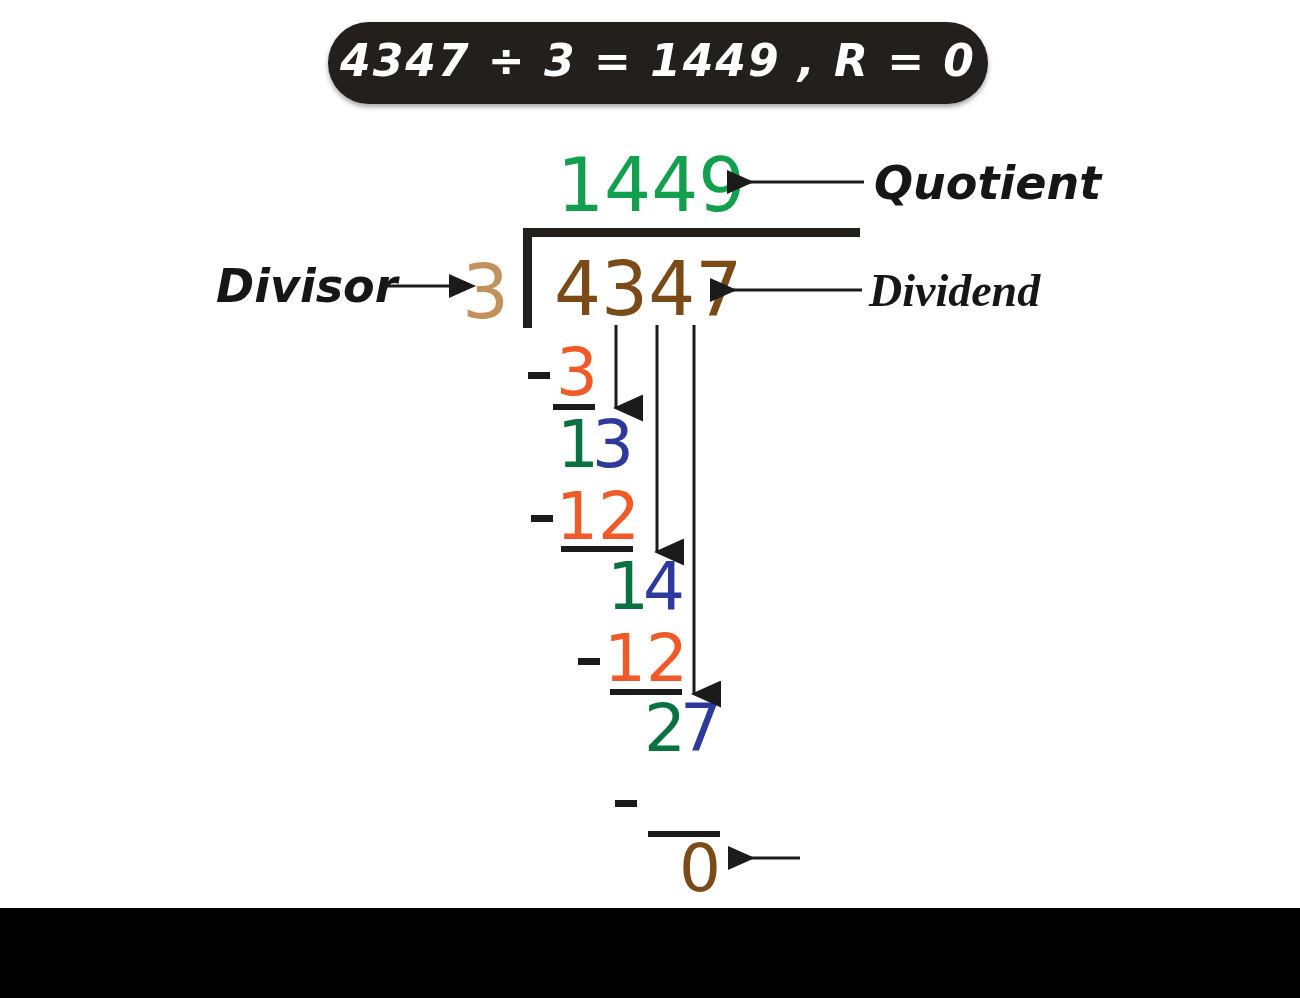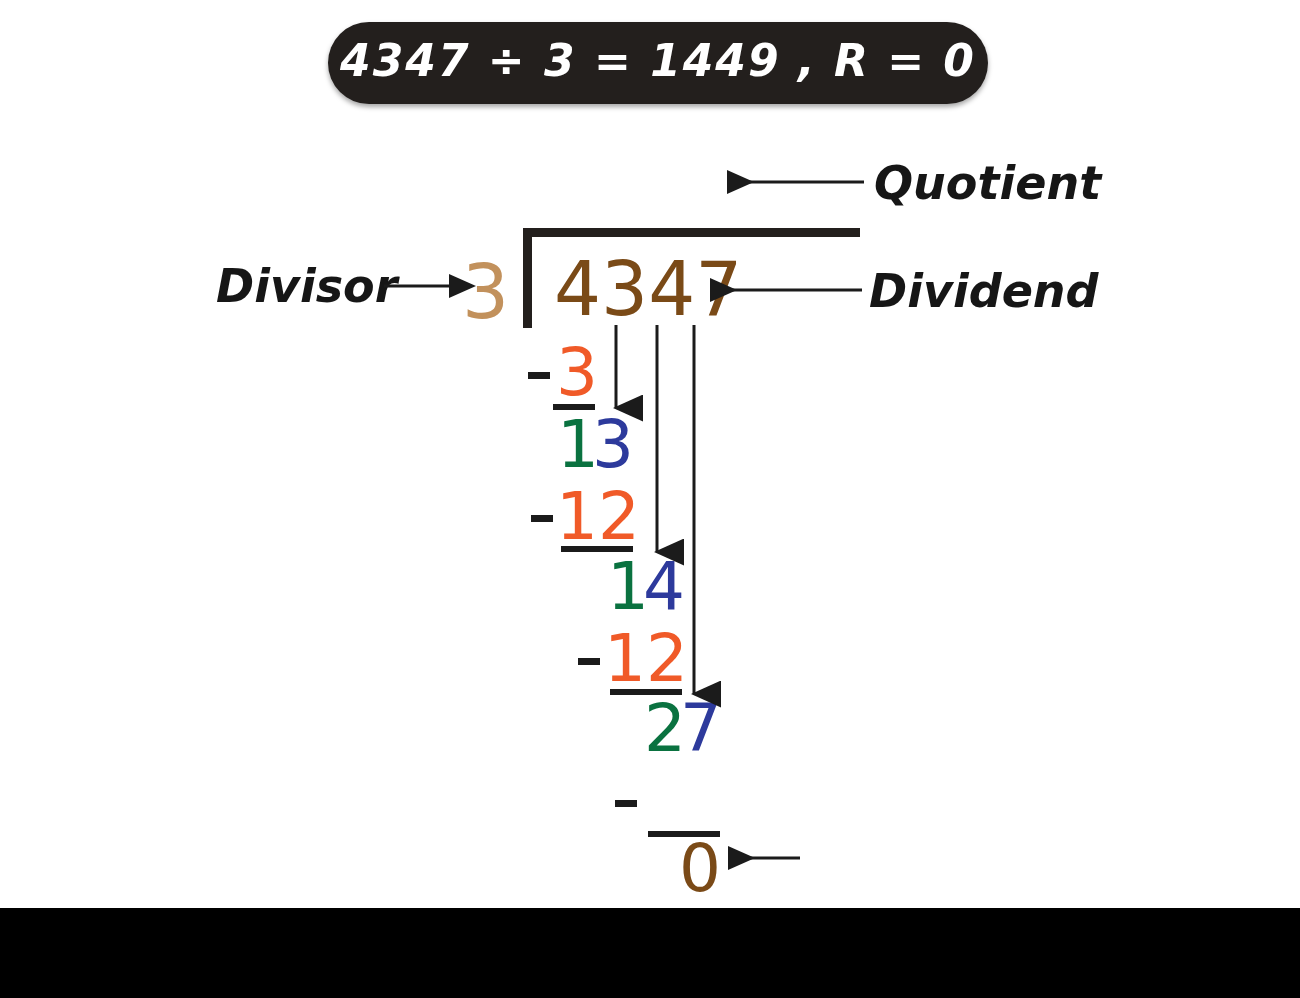--- a/index.html
+++ b/index.html
@@ -143,20 +143,21 @@
 </style>
 </head>
 <body>
 
 <div id="stage">
 
   <div class="title-pill">
     <div class="title-text">4347 ÷ 3 = 1449 , R = 0</div>
   </div>
 
+  <div class="num sz-big c-quotient" style="left:557px; top:148px;">1449</div>
 
   <div class="bracket-h"></div>
   <div class="bracket-v"></div>
 
   <div class="num sz-big c-divisor" style="left:462px; top:255px;">3</div>
 
   <div class="num sz-big c-dividend" style="left:554px; top:252px;">4347</div>
 
   <div class="minus" style="left:528px; top:372px;"></div>
   <div class="num sz-mid c-sub" style="left:556px; top:340px;">3</div>
@@ -178,21 +179,21 @@
 
   <div class="digit-col sz-mid c-green" style="left:644px; top:696px;">2</div>
   <div class="digit-col sz-mid c-blue" style="left:680px; top:696px;">7</div>
 
   <div class="minus" style="left:615px; top:800px;"></div>
   <div class="uline" style="left:648px; top:831px; width:72px;"></div>
 
   <div class="num sz-mid c-remain" style="left:679px; top:836px;">0</div>
 
   <div class="label" style="left:874px; top:160px;">Quotient</div>
-  <div class="label" style="left:869px; top:268px;">Dividend</div>
+  <div class="label" style="left:869px; top:268px;font-family:Liberation Serif, serif;">Dividend</div>
   <div class="label" style="left:216px; top:263px;">Divisor</div>
 
   <svg id="arrows" viewBox="0 0 1300 998">
     <defs>
       <marker id="ah-left" markerWidth="10" markerHeight="8" refX="9" refY="4" orient="auto-start-reverse" markerUnits="strokeWidth">
         <path d="M9,0 L9,8 L0,4 z" fill="#1b1b1b"></path>
       </marker>
       <marker id="ah-right" markerWidth="10" markerHeight="8" refX="1" refY="4" orient="auto" markerUnits="strokeWidth">
         <path d="M0,0 L0,8 L9,4 z" fill="#1b1b1b"></path>
       </marker>

